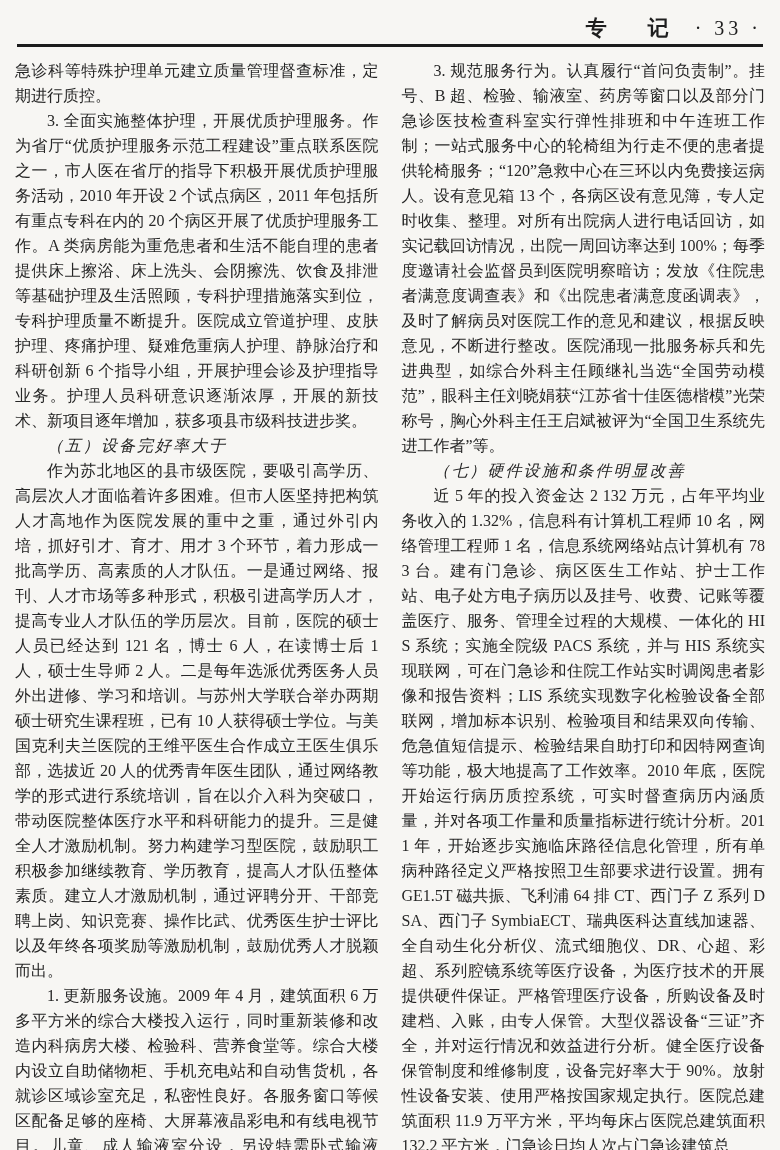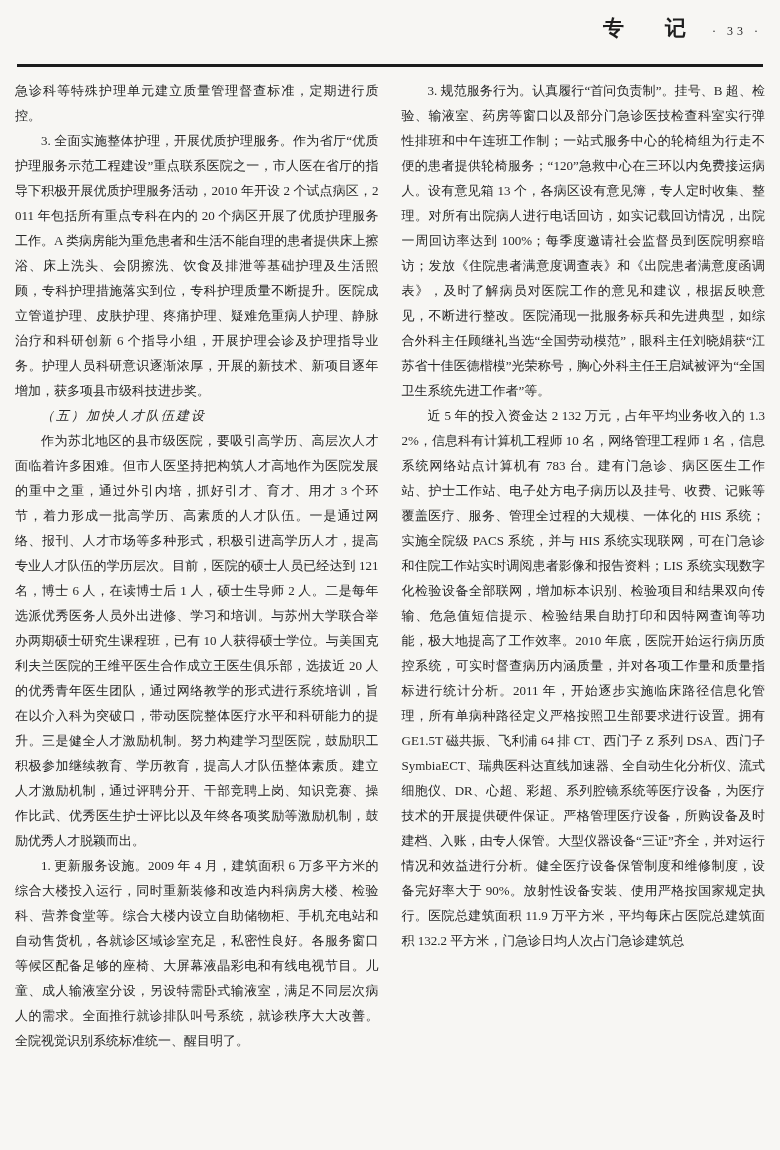--- a/index.html
+++ b/index.html
@@ -14,52 +14,52 @@
     box-sizing: border-box;
     background: #f7f6f3;
     overflow: hidden;
     font-family: "Liberation Serif", "DejaVu Serif", serif;
     color: #262626;
   }
   .header-row {
     display: flex;
     justify-content: flex-end;
     align-items: baseline;
-    padding: 14px 18px 22px 0;
+    padding: 14px 18px 2px 0;
     gap: 16px;
   }
   .section-title {
     font-weight: bold;
     font-size: 21px;
     letter-spacing: 10px;
     color: #1e1e1e;
   }
   .page-number {
-    font-size: 12px;
+    font-size: 20px;
     letter-spacing: 4px;
     color: #1e1e1e;
   }
   .header-rule {
     border: none;
     border-top: 3px solid #1b1b1b;
     margin: 0 17px;
   }
   .content {
     display: flex;
     gap: 23px;
     padding: 11px 15px 0 15px;
   }
   .column {
     flex: 1 1 0;
     min-width: 0;
   }
   p.para {
     margin: 0;
     text-align: justify;
-    font-size: 13px;
+    font-size: 16px;
     line-height: 25px;
     word-break: break-all;
   }
   p.indent { text-indent: 2em; }
   p.heading {
     font-style: italic;
     letter-spacing: 2px;
   }
 </style>
 </head>
@@ -68,22 +68,23 @@
 <div class="page">
   <div class="header-row">
     <span class="section-title">专　记</span>
     <span class="page-number">· 33 ·</span>
   </div>
   <hr class="header-rule">
   <div class="content">
     <div class="column">
         <p class="para">急诊科等特殊护理单元建立质量管理督查标准，定期进行质控。</p>
         <p class="para indent">3. 全面实施整体护理，开展优质护理服务。作为省厅“优质护理服务示范工程建设”重点联系医院之一，市人医在省厅的指导下积极开展优质护理服务活动，2010 年开设 2 个试点病区，2011 年包括所有重点专科在内的 20 个病区开展了优质护理服务工作。A 类病房能为重危患者和生活不能自理的患者提供床上擦浴、床上洗头、会阴擦洗、饮食及排泄等基础护理及生活照顾，专科护理措施落实到位，专科护理质量不断提升。医院成立管道护理、皮肤护理、疼痛护理、疑难危重病人护理、静脉治疗和科研创新 6 个指导小组，开展护理会诊及护理指导业务。护理人员科研意识逐渐浓厚，开展的新技术、新项目逐年增加，获多项县市级科技进步奖。</p>
-        <p class="para indent heading">（五）加快人才队伍建设</p>
+        <p class="para indent heading">（五）设备完好率大于</p>
         <p class="para indent">作为苏北地区的县市级医院，要吸引高学历、高层次人才面临着许多困难。但市人医坚持把构筑人才高地作为医院发展的重中之重，通过外引内培，抓好引才、育才、用才 3 个环节，着力形成一批高学历、高素质的人才队伍。一是通过网络、报刊、人才市场等多种形式，积极引进高学历人才，提高专业人才队伍的学历层次。目前，医院的硕士人员已经达到 121 名，博士 6 人，在读博士后 1 人，硕士生导师 2 人。二是每年选派优秀医务人员外出进修、学习和培训。与苏州大学联合举办两期硕士研究生课程班，已有 10 人获得硕士学位。与美国克利夫兰医院的王维平医生合作成立王医生俱乐部，选拔近 20 人的优秀青年医生团队，通过网络教学的形式进行系统培训，旨在以介入科为突破口，带动医院整体医疗水平和科研能力的提升。三是健全人才激励机制。努力构建学习型医院，鼓励职工积极参加继续教育、学历教育，提高人才队伍整体素质。建立人才激励机制，通过评聘分开、干部竞聘上岗、知识竞赛、操作比武、优秀医生护士评比以及年终各项奖励等激励机制，鼓励优秀人才脱颖而出。</p>
         <p class="para indent">1. 更新服务设施。2009 年 4 月，建筑面积 6 万多平方米的综合大楼投入运行，同时重新装修和改造内科病房大楼、检验科、营养食堂等。综合大楼内设立自助储物柜、手机充电站和自动售货机，各就诊区域诊室充足，私密性良好。各服务窗口等候区配备足够的座椅、大屏幕液晶彩电和有线电视节目。儿童、成人输液室分设，另设特需卧式输液室，满足不同层次病人的需求。全面推行就诊排队叫号系统，就诊秩序大大改善。全院视觉识别系统标准统一、醒目明了。</p>
       </div>
     <div class="column">
         <p class="para indent">3. 规范服务行为。认真履行“首问负责制”。挂号、B 超、检验、输液室、药房等窗口以及部分门急诊医技检查科室实行弹性排班和中午连班工作制；一站式服务中心的轮椅组为行走不便的患者提供轮椅服务；“120”急救中心在三环以内免费接运病人。设有意见箱 13 个，各病区设有意见簿，专人定时收集、整理。对所有出院病人进行电话回访，如实记载回访情况，出院一周回访率达到 100%；每季度邀请社会监督员到医院明察暗访；发放《住院患者满意度调查表》和《出院患者满意度函调表》，及时了解病员对医院工作的意见和建议，根据反映意见，不断进行整改。医院涌现一批服务标兵和先进典型，如综合外科主任顾继礼当选“全国劳动模范”，眼科主任刘晓娟获“江苏省十佳医德楷模”光荣称号，胸心外科主任王启斌被评为“全国卫生系统先进工作者”等。</p>
+        <p class="para indent heading">（七）硬件设施和条件明显改善</p>
         <p class="para indent">近 5 年的投入资金达 2 132 万元，占年平均业务收入的 1.32%，信息科有计算机工程师 10 名，网络管理工程师 1 名，信息系统网络站点计算机有 783 台。建有门急诊、病区医生工作站、护士工作站、电子处方电子病历以及挂号、收费、记账等覆盖医疗、服务、管理全过程的大规模、一体化的 HIS 系统；实施全院级 PACS 系统，并与 HIS 系统实现联网，可在门急诊和住院工作站实时调阅患者影像和报告资料；LIS 系统实现数字化检验设备全部联网，增加标本识别、检验项目和结果双向传输、危急值短信提示、检验结果自助打印和因特网查询等功能，极大地提高了工作效率。2010 年底，医院开始运行病历质控系统，可实时督查病历内涵质量，并对各项工作量和质量指标进行统计分析。2011 年，开始逐步实施临床路径信息化管理，所有单病种路径定义严格按照卫生部要求进行设置。拥有 GE1.5T 磁共振、飞利浦 64 排 CT、西门子 Z 系列 DSA、西门子 SymbiaECT、瑞典医科达直线加速器、全自动生化分析仪、流式细胞仪、DR、心超、彩超、系列腔镜系统等医疗设备，为医疗技术的开展提供硬件保证。严格管理医疗设备，所购设备及时建档、入账，由专人保管。大型仪器设备“三证”齐全，并对运行情况和效益进行分析。健全医疗设备保管制度和维修制度，设备完好率大于 90%。放射性设备安装、使用严格按国家规定执行。医院总建筑面积 11.9 万平方米，平均每床占医院总建筑面积 132.2 平方米，门急诊日均人次占门急诊建筑总</p>
       </div>
   </div>
 </div>
 
 </body></html>

